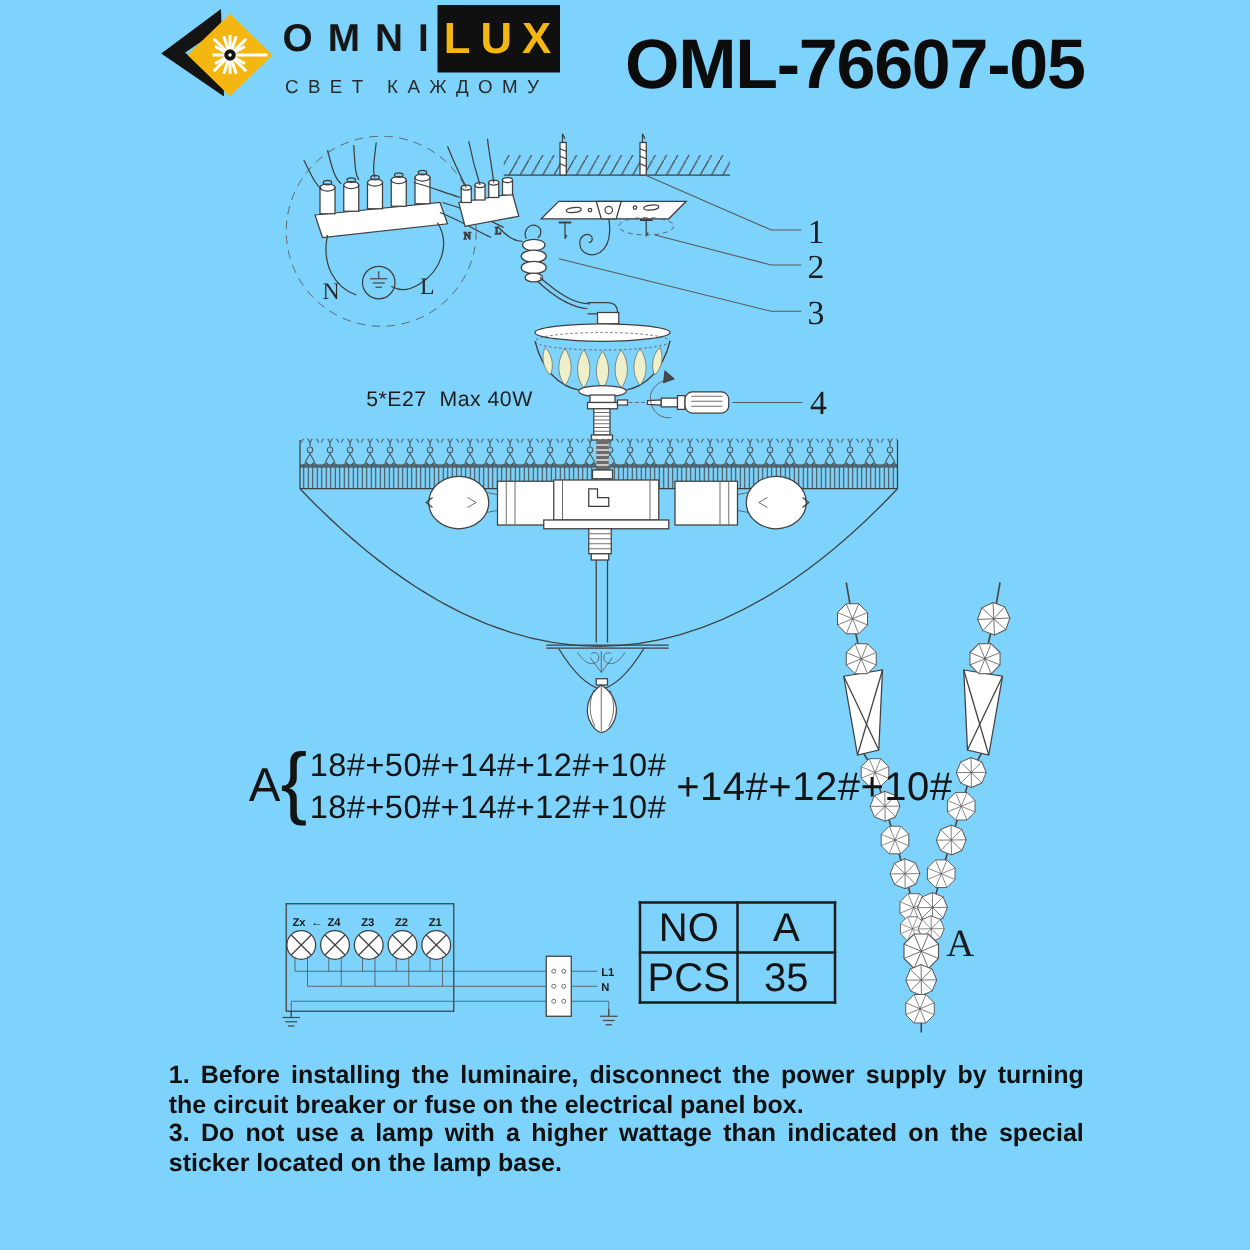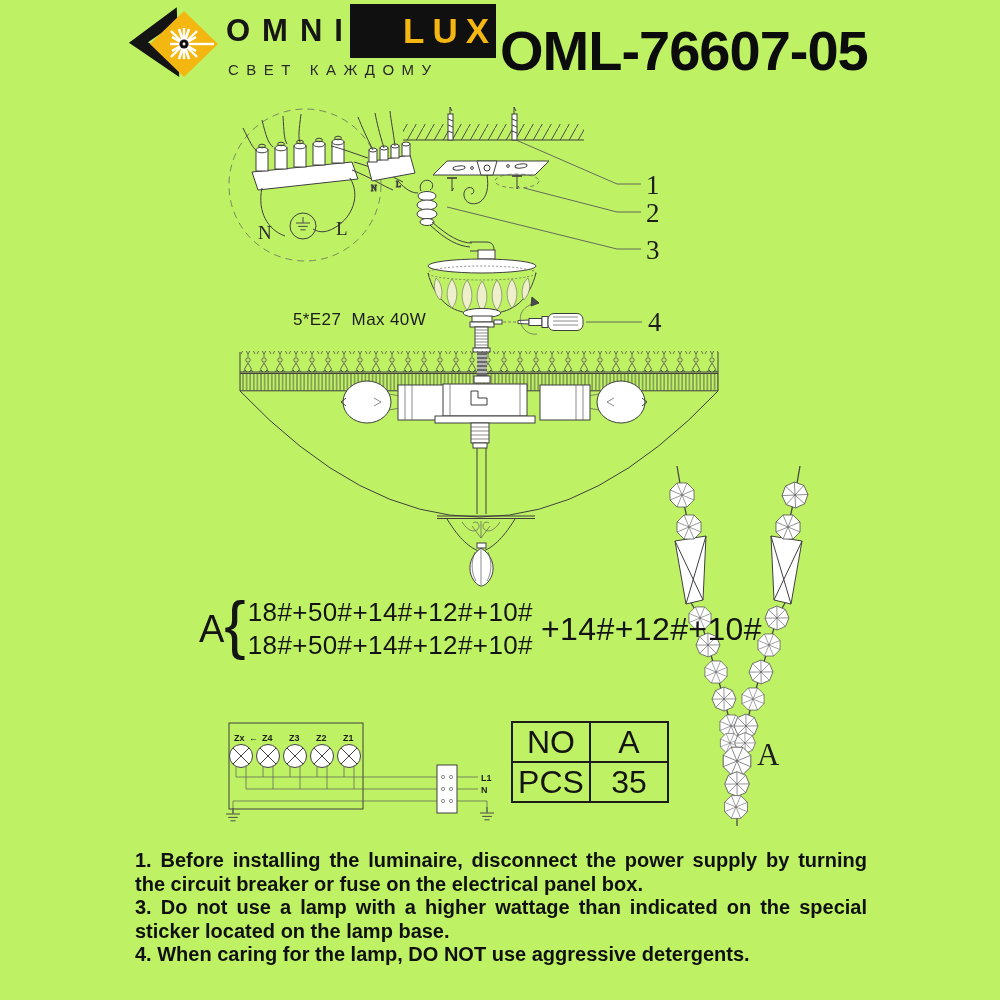--- a/index.html
+++ b/index.html
@@ -1,23 +1,23 @@
 <!DOCTYPE html>
 <html><head>
 <meta charset="utf-8">
 <style>
   html,body{margin:0;padding:0;background:#888;}
-  #page{position:relative;width:1000px;height:1000px;background:#bef264;overflow:hidden;
+  #page{position:relative;width:1000px;height:1000px;background:#7dd3fc;overflow:hidden;
         font-family:"Liberation Sans",sans-serif;color:#111;}
   
   #logo-svg{position:absolute;left:126px;top:3px;width:102px;height:94px;}
   .brand-word1{position:absolute;left:226px;top:13px;font-size:31px;font-weight:700;
                letter-spacing:12px;color:#161616;}
   .brand-lux-box{position:absolute;left:350px;top:4px;width:98px;height:54px;background:#101010;
-                 display:flex;align-items:center;justify-content:center;padding-left:48px;}
+                 display:flex;align-items:center;justify-content:center;}
   .brand-word2{font-size:35px;font-weight:700;letter-spacing:8px;color:#f4b711;padding-left:6px;}
   .brand-tagline{position:absolute;left:228px;top:61px;font-size:15px;font-weight:400;
                  letter-spacing:7.5px;color:#2a2a2a;}
   .product-code{position:absolute;left:500px;top:18px;font-size:56px;font-weight:700;
                 letter-spacing:-1px;color:#0c0c0c;}
   
   #diagram-svg{position:absolute;left:0;top:0;width:1000px;height:1000px;}
   .ln{stroke:#3f3f3f;stroke-width:1;fill:none;}
   .lnw{stroke:#3f3f3f;stroke-width:1;fill:#fff;}
   .thin{stroke:#5a5a5a;stroke-width:.7;fill:none;}
@@ -480,16 +480,15 @@
     <tr>
       <td>PCS</td>
       <td>35</td>
     </tr>
   </tbody>
     </table>
 
   <div class="instructions">
     <div class="instr">1. Before installing the luminaire, disconnect the power supply by turning the circuit breaker or fuse on the electrical panel box.</div>
     <div class="instr">3. Do not use a lamp with a higher wattage than indicated on the special sticker located on the lamp base.</div>
-    <div class="instr">4. When caring for the lamp, DO NOT use aggressive detergents.</div>
   </div>
 
 </div>
 
 </body></html>

